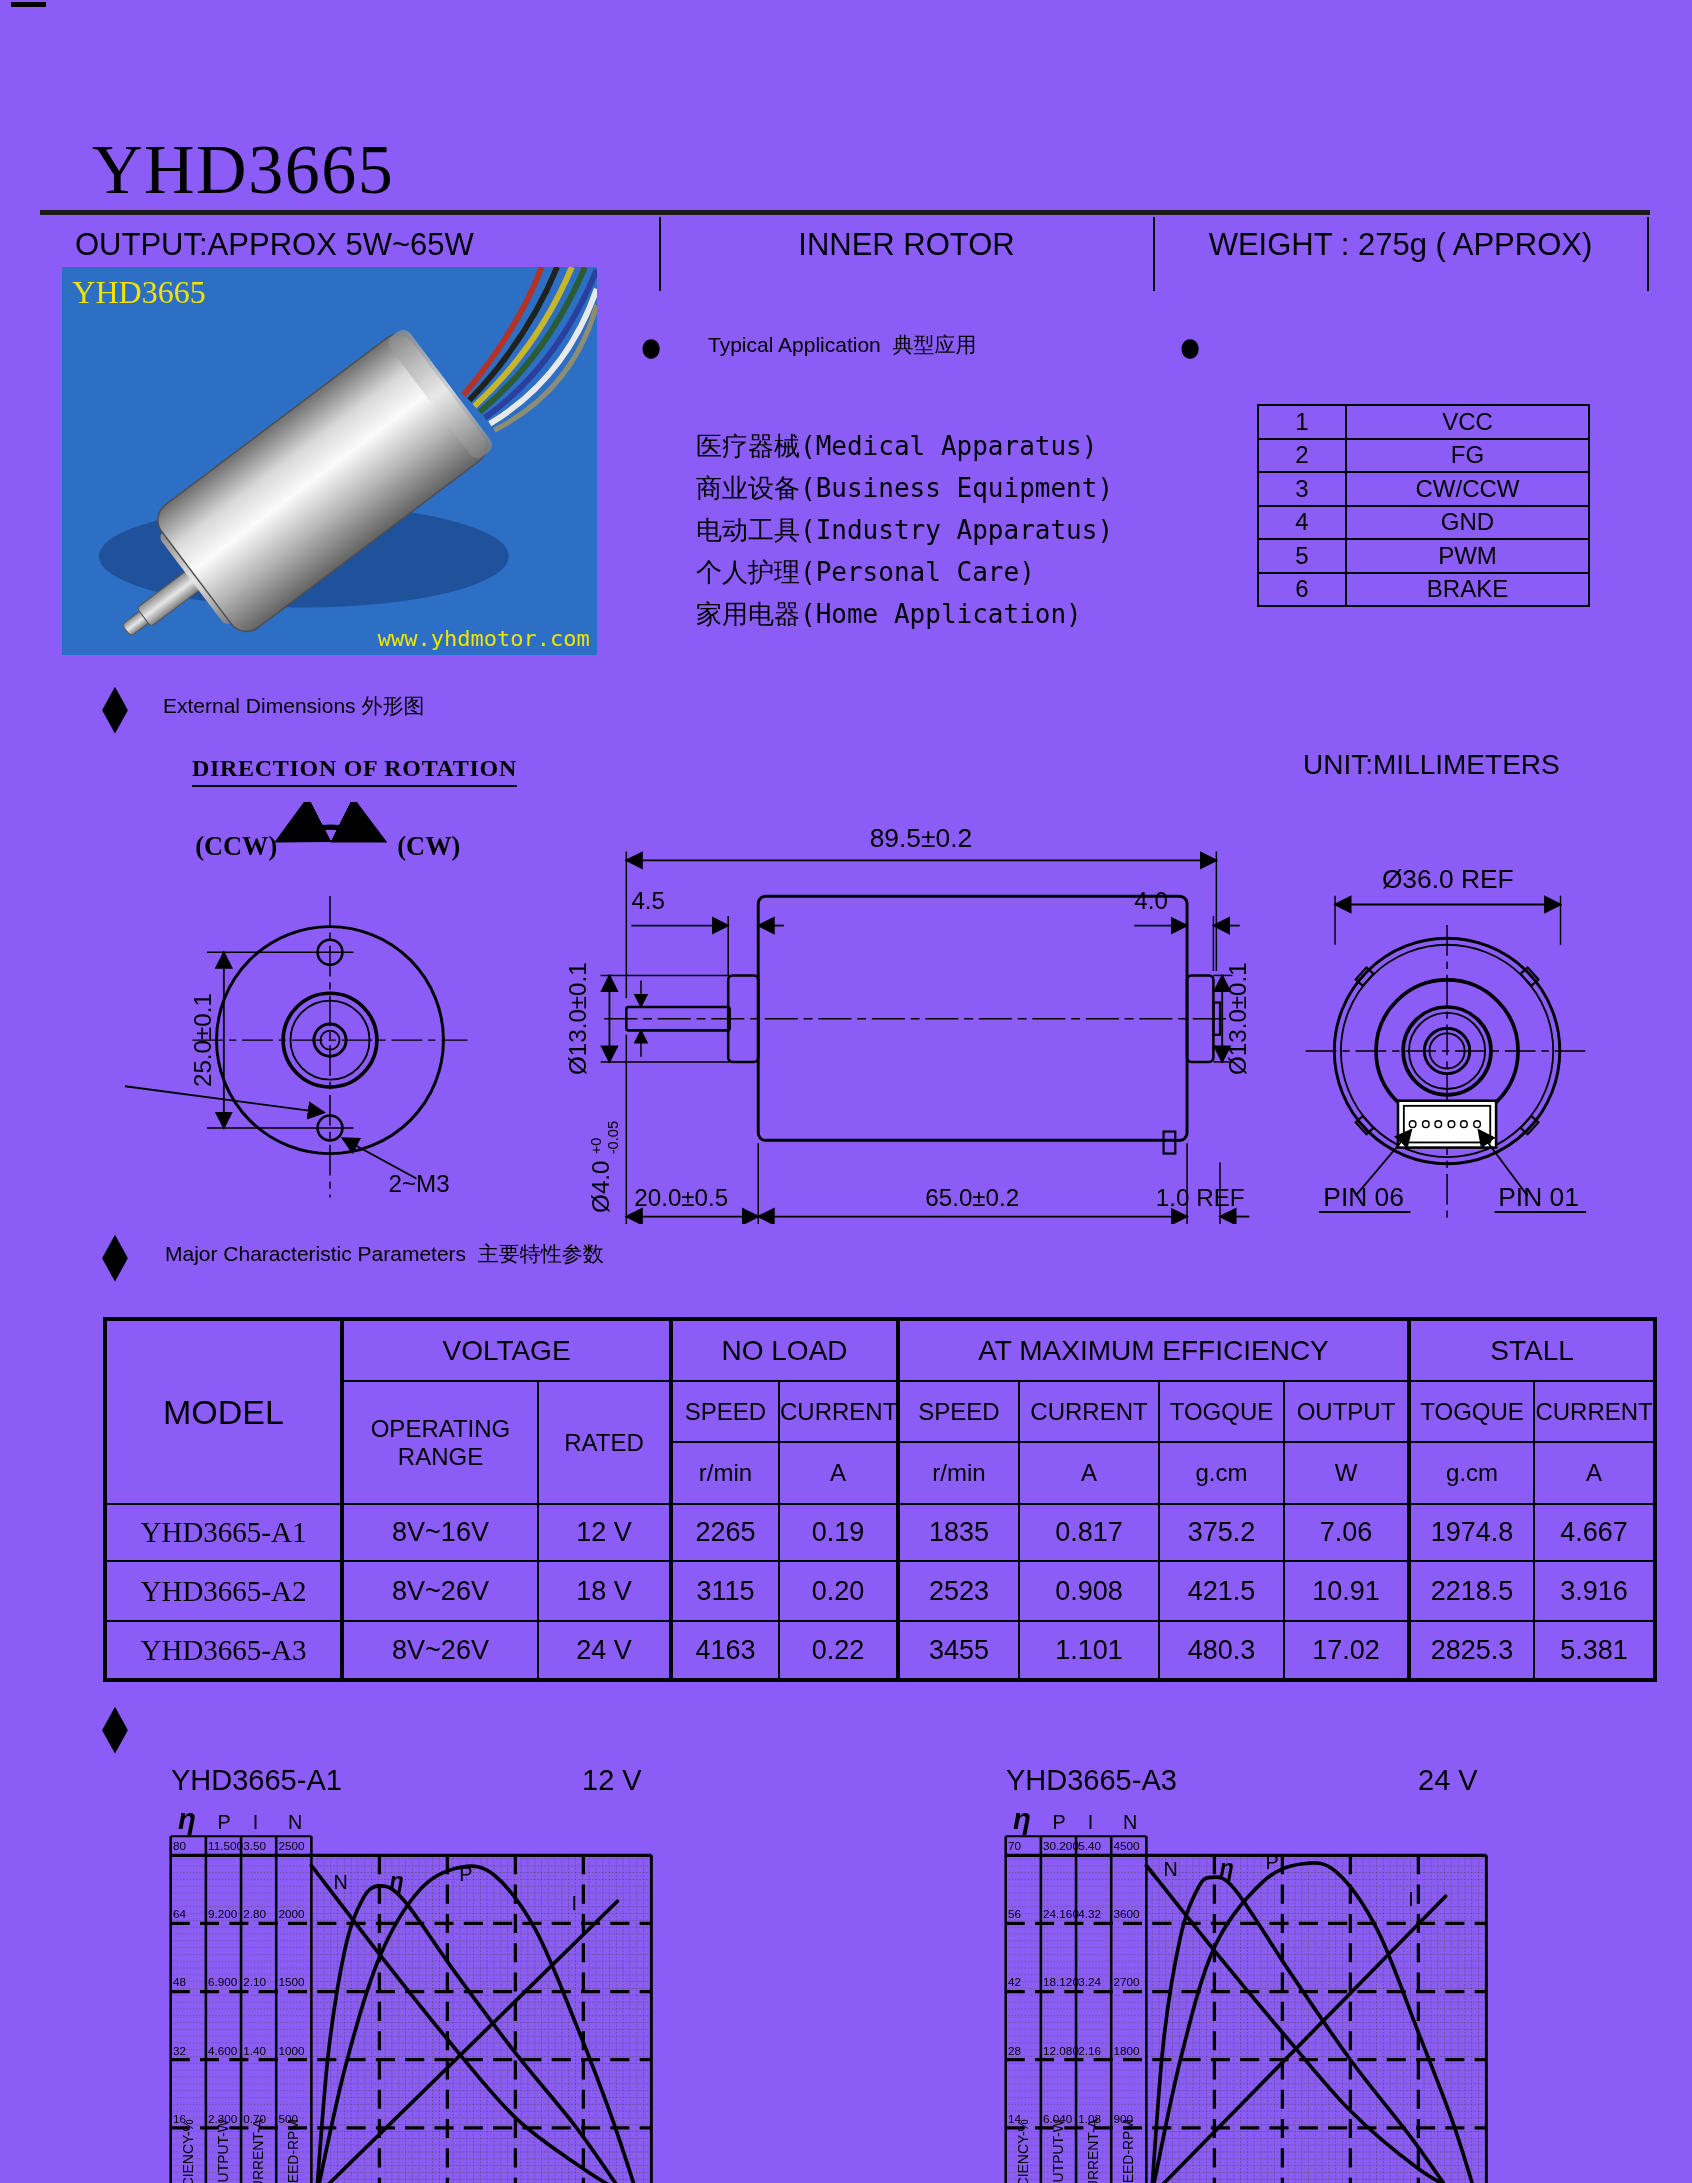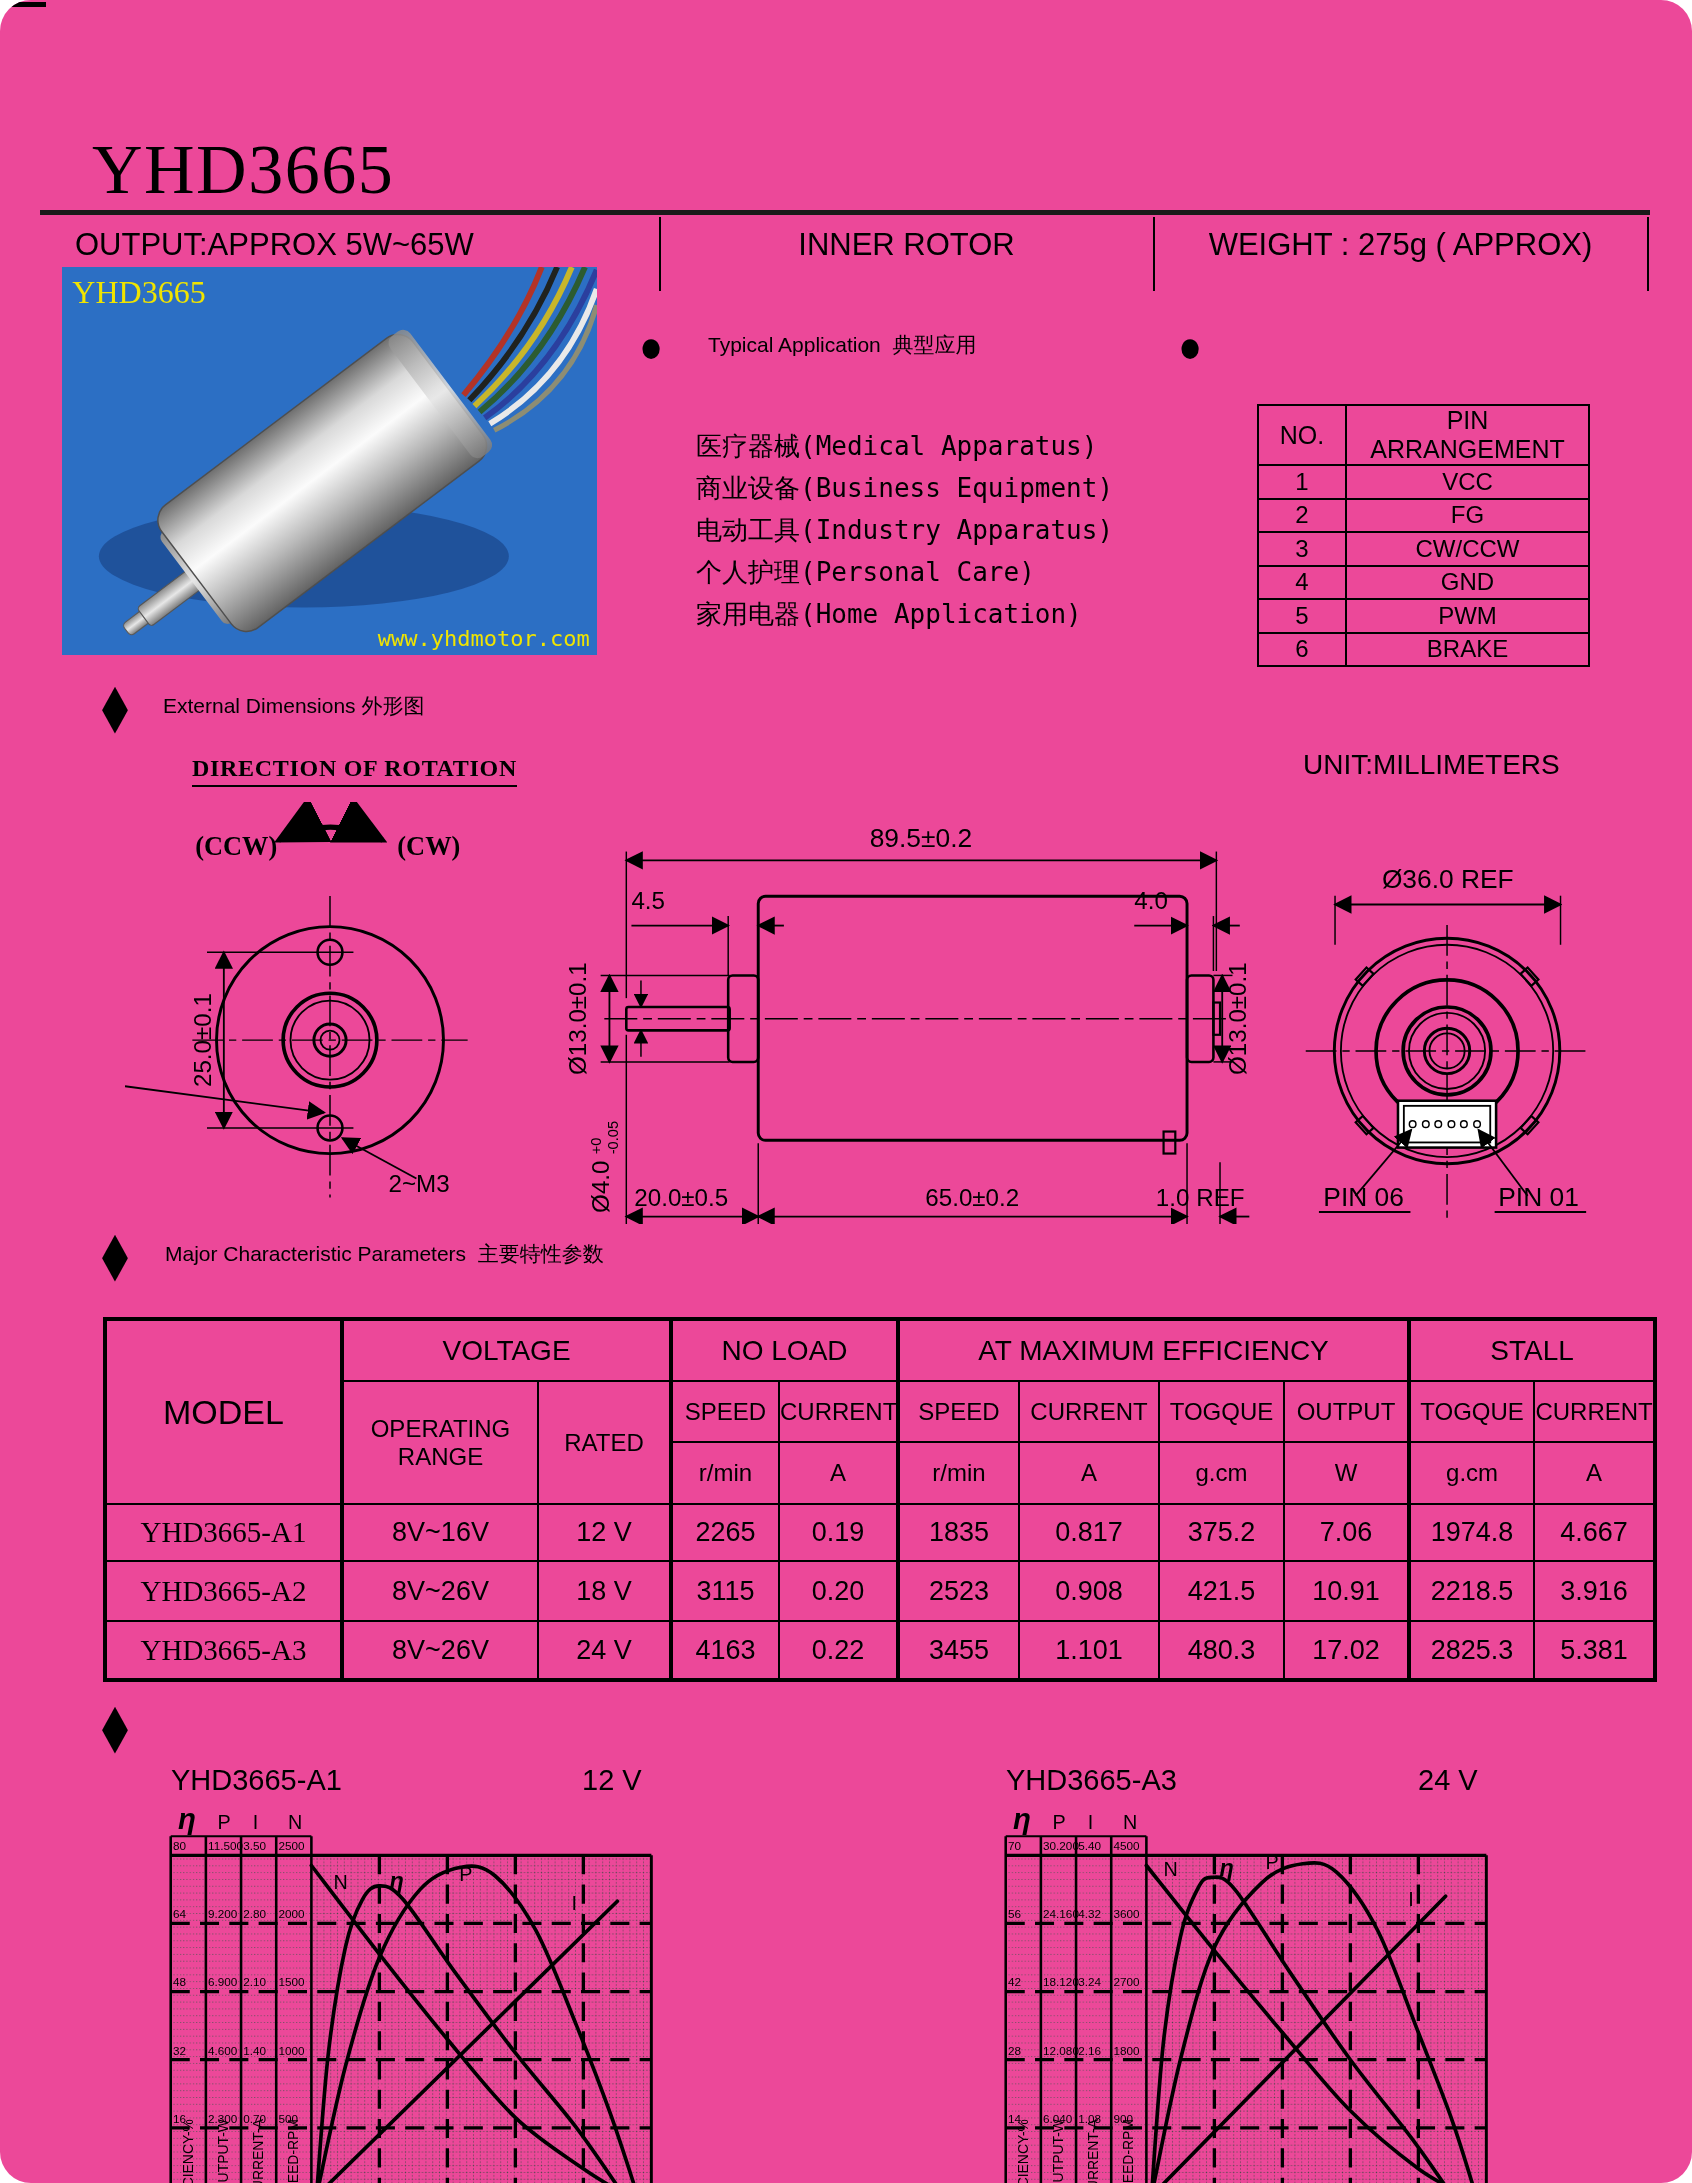--- a/index.html
+++ b/index.html
@@ -1,17 +1,17 @@
 <!DOCTYPE html>
 <html style="font-size:11.7px"><head>
 <meta charset="utf-8">
 <style>
   html,body{margin:0;padding:0;background:#fff;}
-  #page{position:relative;width:1692px;height:2183px;background:#ec4899;overflow:hidden;
-        font-family:"Liberation Sans","DejaVu Sans",sans-serif;color:#000;border-radius:31px;}
+  #page{position:relative;width:1692px;height:2183px;background:#8b5cf6;overflow:hidden;
+        font-family:"Liberation Sans","DejaVu Sans",sans-serif;color:#000;}
   .abs{position:absolute;}
   .serif{font-family:"Liberation Serif","DejaVu Serif",serif;}
   .mono{font-family:"DejaVu Sans Mono","Liberation Mono",monospace;}
   #title{left:92px;top:130px;font-size:70px;letter-spacing:1.5px;}
   #top-dash{left:11px;top:2.2px;width:35px;height:5.1px;background:#000;}
   #rule{left:40px;top:210px;width:1610px;height:5.1px;background:#1a1a1a;}
   .hdiv{top:217px;width:2.2px;height:74px;background:#000;}
   .hcell{top:222px;height:45px;font-size:31px;letter-spacing:0px;display:flex;align-items:center;}
   #photo{left:62px;top:267px;width:535px;height:388px;background:#2c6fc4;overflow:hidden;}
   #photo-label{left:10.3px;top:7.3px;font-size:32px;color:#f0e400;}
@@ -109,24 +109,20 @@
     <div>家用电器(Home Application)</div>
   </div>
 
   <span class="abs bullet" style="left:1178px;top:326px;">●</span>
   <table class="abs t-pin" style="left:1257px;top:404px;">
     <colgroup>
         <col style="width:88px">
         <col style="width:243px">
       </colgroup>
     <tbody>
-        <tr class="ph">
-      <td>NO.</td>
-      <td>PIN  ARRANGEMENT</td>
-    </tr>
     <tr class="pr">
           <td>1</td>
           <td>VCC</td>
         </tr>
     <tr class="pr">
           <td>2</td>
           <td>FG</td>
         </tr>
     <tr class="pr">
           <td>3</td>

